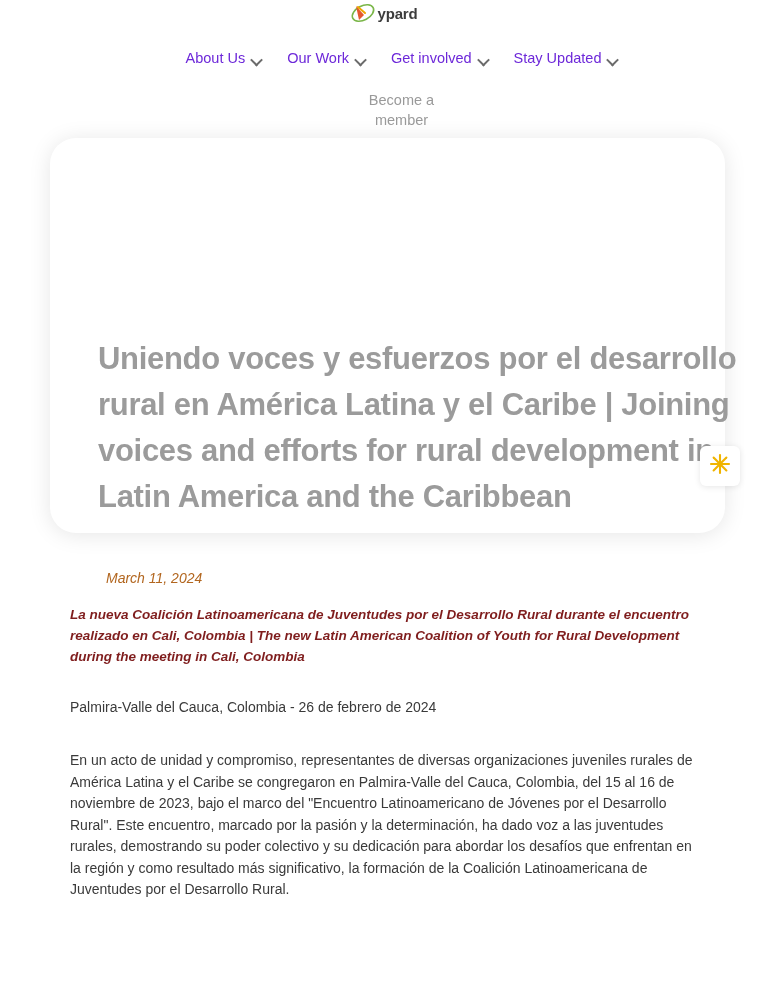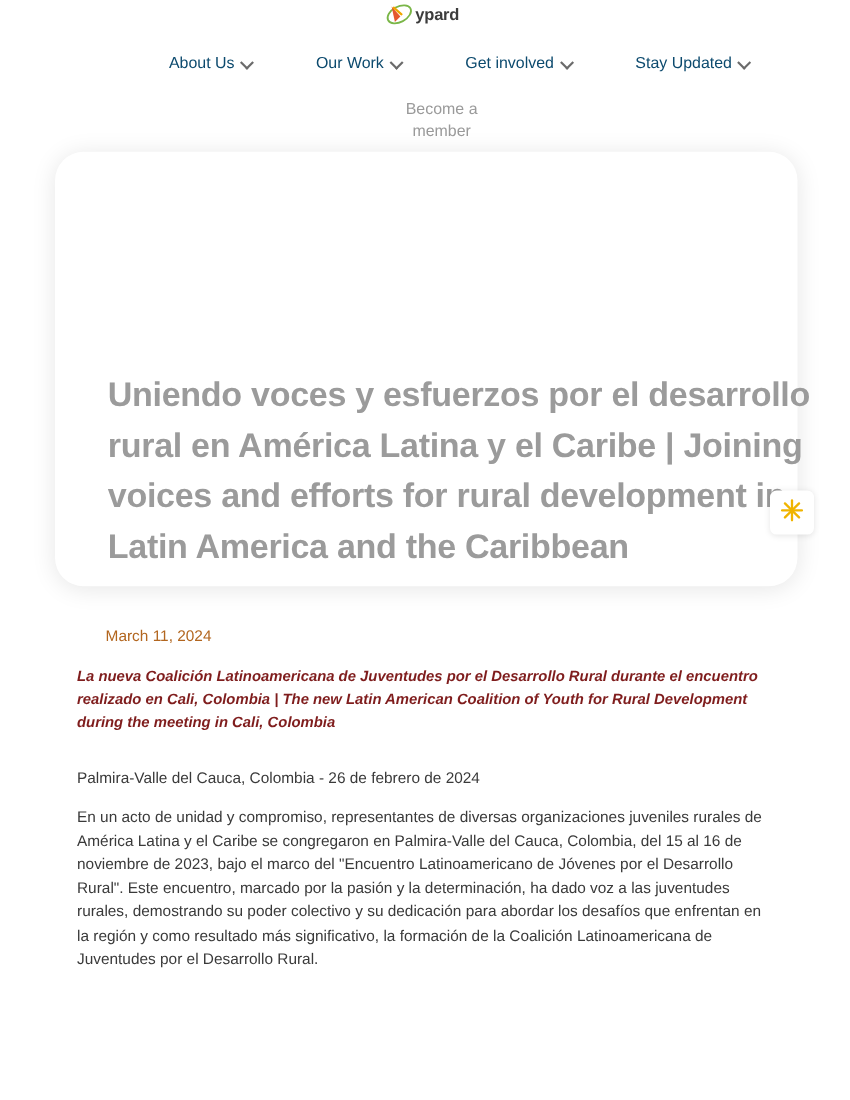--- a/index.html
+++ b/index.html
@@ -43,27 +43,26 @@
     letter-spacing: -0.2px;
   }
   .nav {
     display: flex;
     align-items: center;
     gap: 26px;
     flex: 1 1 auto;
   }
   .nav-item {
     display: flex;
-    align-items: center;
+    align-items: flex-end;
     gap: 7px;
     font-size: 14.5px;
-    color: #0c4a6e;
+    color: #6d28d9;
     cursor: pointer;
     white-space: nowrap;
-    margin-left: 32px;
   }
   .chev {
     display: inline-block;
     width: 9px;
     height: 9px;
     border-right: 2px solid #6b6b6b;
     border-bottom: 2px solid #6b6b6b;
     transform: rotate(45deg) translate(-1px, -1px);
   }
   .member-cta {
@@ -96,24 +95,25 @@
     top: 185px;
     width: 660px;
     font-size: 31px;
     line-height: 46px;
     font-weight: 700;
     color: #9b9b9b;
     letter-spacing: -0.3px;
   }
   .hero-date {
     position: absolute;
-    left: 96px;
+    left: 106px;
     top: 440px;
     font-size: 14px;
     color: #b2661f;
+    font-style: italic;
   }
   .hero-badge {
     position: absolute;
     left: 700px;
     top: 316px;
     width: 40px;
     height: 40px;
     background: #ffffff;
     border-radius: 6px;
     box-shadow: 0 1px 6px rgba(0,0,0,0.10);
@@ -138,21 +138,21 @@
   }
   .para {
     font-size: 14px;
     line-height: 21px;
     color: #3a3a3a;
     margin: 0 0 14px 0;
     max-width: 632px;
   }
   .para.body {
     line-height: 21.5px;
-    margin-top: 14px;
+    margin-top: 32px;
   }
 </style>
 </head>
 <body>
 
 <header class="site-header">
 
   <a class="brand" href="#">
     <span class="brand-mark">
       <svg width="26" height="26" viewBox="0 0 26 26">

